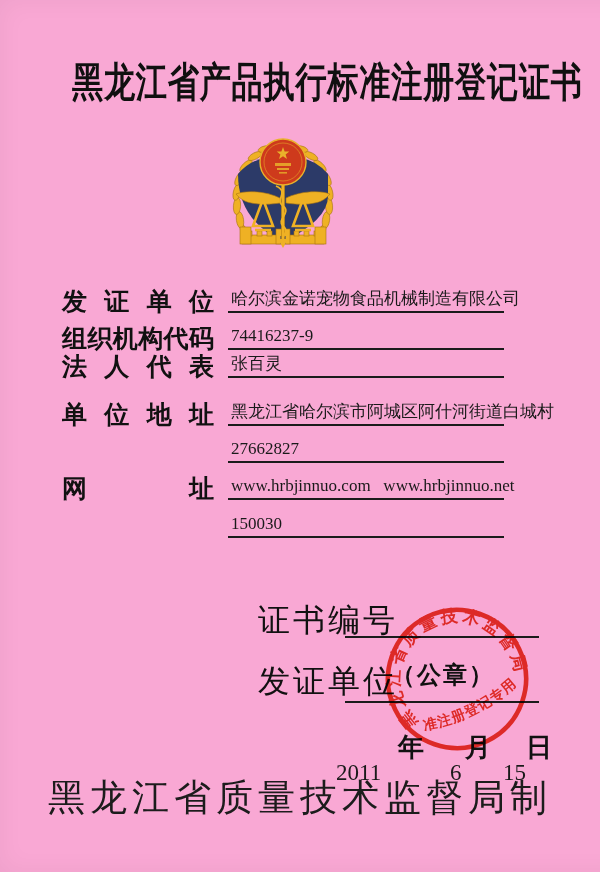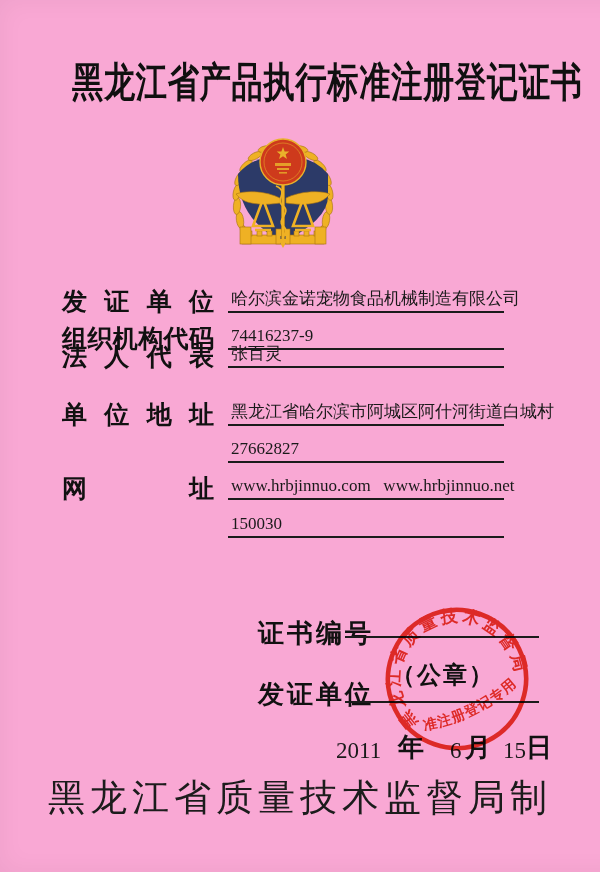--- a/index.html
+++ b/index.html
@@ -19,25 +19,25 @@
   .flabel{
     position:absolute;left:0;bottom:-1px;width:152px;
     font-size:25px;font-weight:bold;line-height:1;
     text-align:justify;text-align-last:justify;white-space:nowrap;color:#111;
   }
   .fvalue{
     position:absolute;left:166px;bottom:0;width:273px;
     border-bottom:2px solid #1b1b1b;
     font-size:17px;line-height:1.2;padding:0 0 2px 3px;white-space:nowrap;color:#1a1a1a;
   }
-  .blabel{position:absolute;font-size:26px;font-weight:bold;letter-spacing:3px;line-height:1;color:#111;white-space:nowrap;margin-top:17px;}
+  .blabel{position:absolute;font-size:32px;font-weight:normal;letter-spacing:3px;line-height:1;color:#111;white-space:nowrap;}
   .bline{position:absolute;left:345px;width:194px;border-bottom:2px solid #1b1b1b;height:0;}
   .stamp-note{position:absolute;left:391px;top:663px;font-size:24px;font-weight:bold;letter-spacing:2px;line-height:1;color:#111;}
   .date{position:absolute;top:0;left:0;}
-  .dnum{position:absolute;font-size:23px;line-height:1;color:#1a1a1a;}
+  .dnum{position:absolute;font-size:23px;line-height:1;color:#1a1a1a;margin-top:22px;}
   .dunit{position:absolute;font-size:26px;font-weight:bold;line-height:1;color:#111;}
   .footer{
     position:absolute;top:779px;left:0;width:600px;text-align:center;
     font-size:37px;letter-spacing:5px;line-height:1;color:#1c1c1c;white-space:nowrap;
   }
   .seal{position:absolute;left:383px;top:605px;width:148px;height:148px;mix-blend-mode:multiply;opacity:.94;}
 </style>
 </head>
 <body>
 
@@ -116,21 +116,21 @@
 
   <div class="fields">
     <div class="frow" style="top:281px">
       <div class="flabel">发证单位</div>
       <div class="fvalue">哈尔滨金诺宠物食品机械制造有限公司</div>
     </div>
     <div class="frow" style="top:318px">
       <div class="flabel">组织机构代码</div>
       <div class="fvalue">74416237-9</div>
     </div>
-    <div class="frow" style="top:336px">
+    <div class="frow" style="top:346px">
       <div class="flabel">法人代表</div>
       <div class="fvalue">张百灵</div>
     </div>
     <div class="frow" style="top:394px">
       <div class="flabel">单位地址</div>
       <div class="fvalue">黑龙江省哈尔滨市阿城区阿什河街道白城村</div>
     </div>
     <div class="frow" style="top:431px">
       <div class="fvalue">27662827</div>
     </div>

